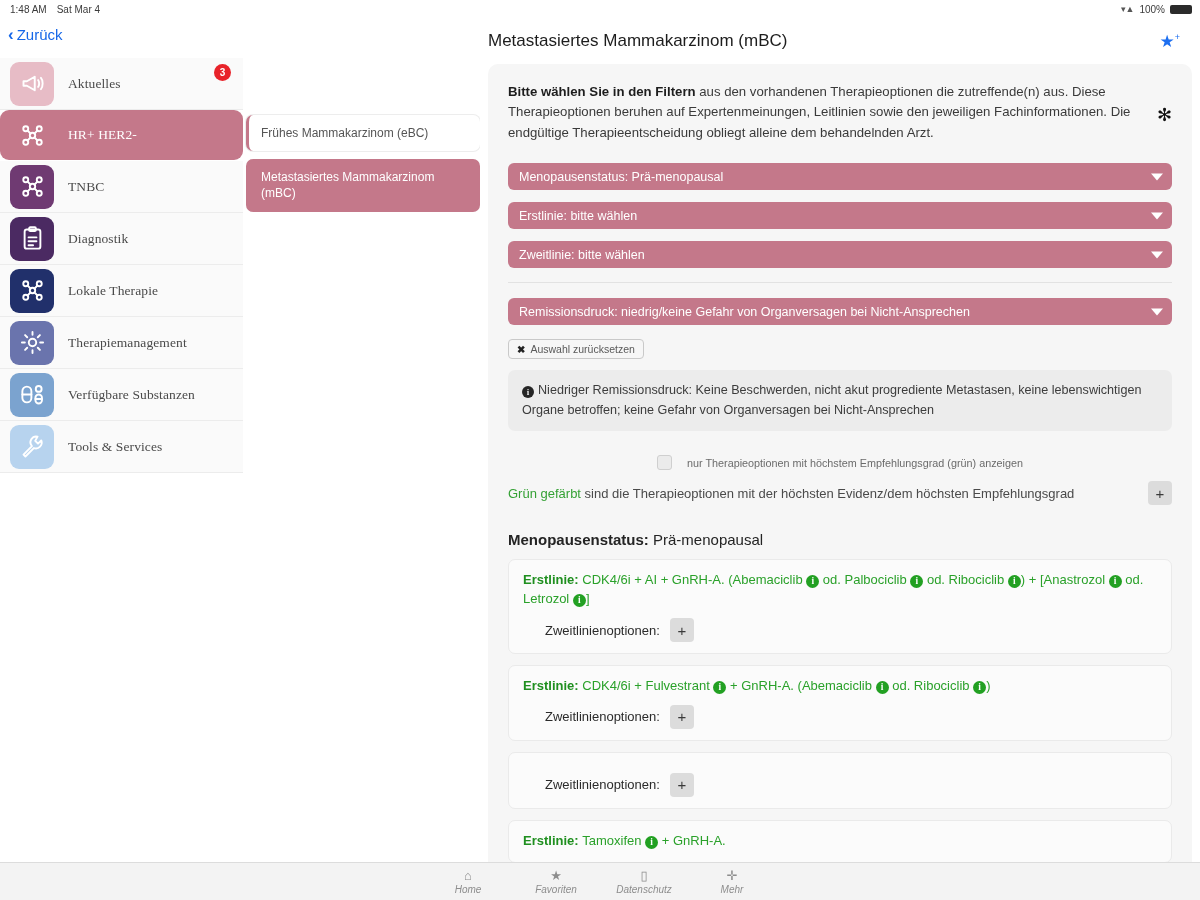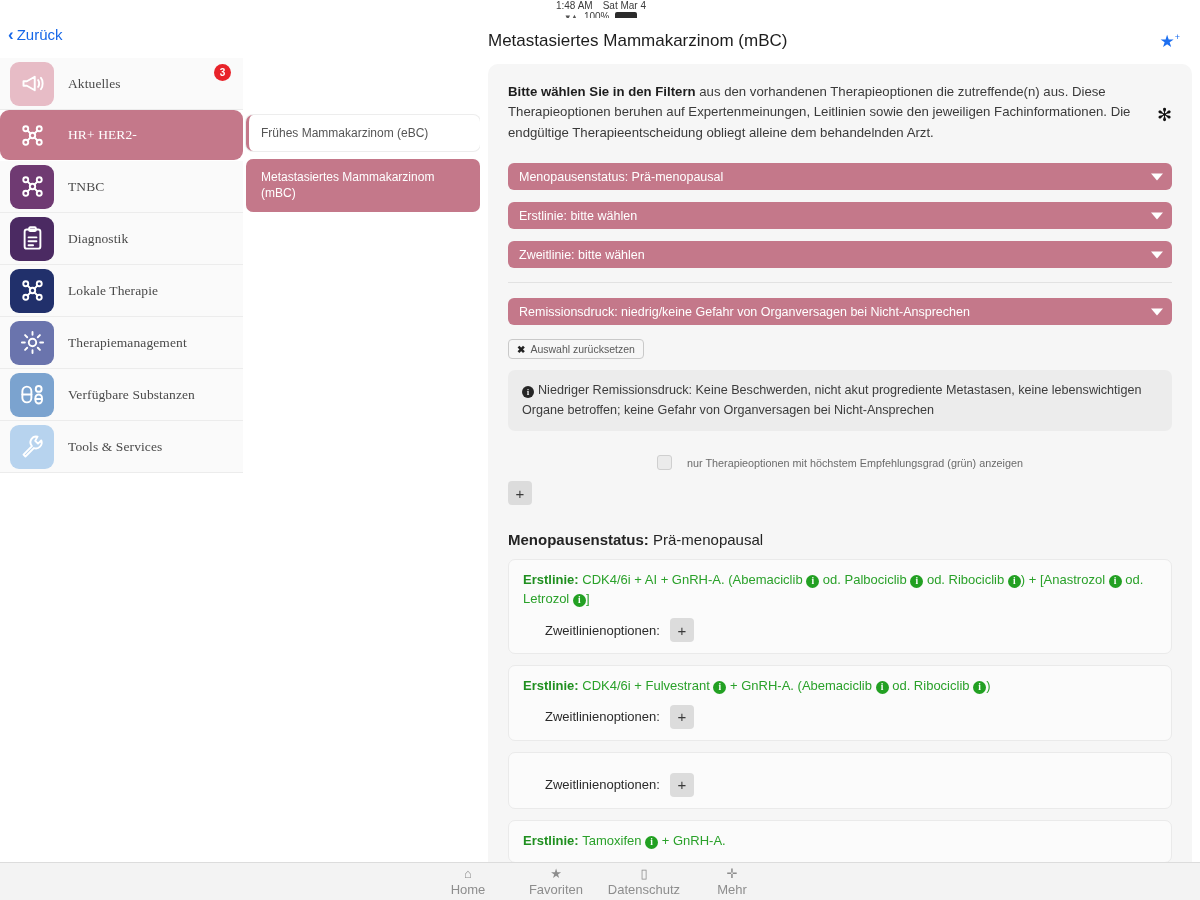--- a/index.html
+++ b/index.html
@@ -9,21 +9,21 @@
     background: #ffffff;
     overflow: hidden;
   }
   body { position: relative; }
 
   
   .statusbar {
     position: absolute; top: 0; left: 0; width: 1200px; height: 18px;
     display: flex; align-items: center; justify-content: space-between;
     padding: 0 8px 0 10px;
-    font-size: 10px; color: #3b3b3b; background: #ffffff; flex-direction: column;
+    font-size: 10px; color: #3b3b3b; background: #ffffff;
   }
   .sb-left { display: flex; gap: 10px; align-items: center; }
   .sb-right { display: flex; gap: 5px; align-items: center; }
   .wifi-glyph { font-size: 9px; color: #555; }
   .batt {
     display: inline-block; width: 22px; height: 9px;
     background: #2b2b2b; border-radius: 2px;
   }
 
   
@@ -182,21 +182,21 @@
   .tabbar {
     position: absolute; bottom: 0; left: 0; width: 1200px; height: 38px;
     background: #f3f3f3; border-top: 1px solid #dcdcdc;
     display: flex; align-items: center; justify-content: center; gap: 0;
   }
   .tab {
     width: 88px; display: flex; flex-direction: column; align-items: center;
     justify-content: center; gap: 2px; cursor: pointer; color: #8d8d8d;
   }
   .tab-ico { font-size: 13px; line-height: 1; }
-  .tab-label { font-size: 13px; }
+  .tab-label { font-size: 10px; font-style: italic; }
 </style>
 </head>
 <body>
 
 <div class="statusbar">
   <div class="sb-left">
     <span>1:48 AM</span>
     <span>Sat Mar 4</span>
   </div>
   <div class="sb-right">
@@ -352,20 +352,23 @@
     <div class="infobox">
       <span class="info-dot">i</span><span>Niedriger Remissionsdruck: Keine Beschwerden, nicht akut progrediente Metastasen, keine lebenswichtigen Organe betroffen; keine Gefahr von Organversagen bei Nicht-Ansprechen</span>
     </div>
 
     <div class="chkrow">
       <span class="chkbox"></span>
       <span class="chklabel">nur Therapieoptionen mit höchstem Empfehlungsgrad (grün) anzeigen</span>
     </div>
 
     <div class="greenrow">
+      <div class="greentext">
+        <b>Grün gefärbt</b><span> sind die Therapieoptionen mit der höchsten Evidenz/dem höchsten Empfehlungsgrad</span>
+      </div>
       <div class="plus-btn">+</div>
     </div>
 
     <div class="section-title">
       <b>Menopausenstatus:</b><span> Prä-menopausal</span>
     </div>
 
     <div id="cards">
         <div class="card">
           <div class="card-line"><span class="lbl">Erstlinie: </span><span>CDK4/6i + AI + GnRH-A. (Abemaciclib <span class="ibadge">i</span> od. Palbociclib <span class="ibadge">i</span> od. Ribociclib <span class="ibadge">i</span>) + [Anastrozol <span class="ibadge">i</span> od. Letrozol <span class="ibadge">i</span>]</span></div>

